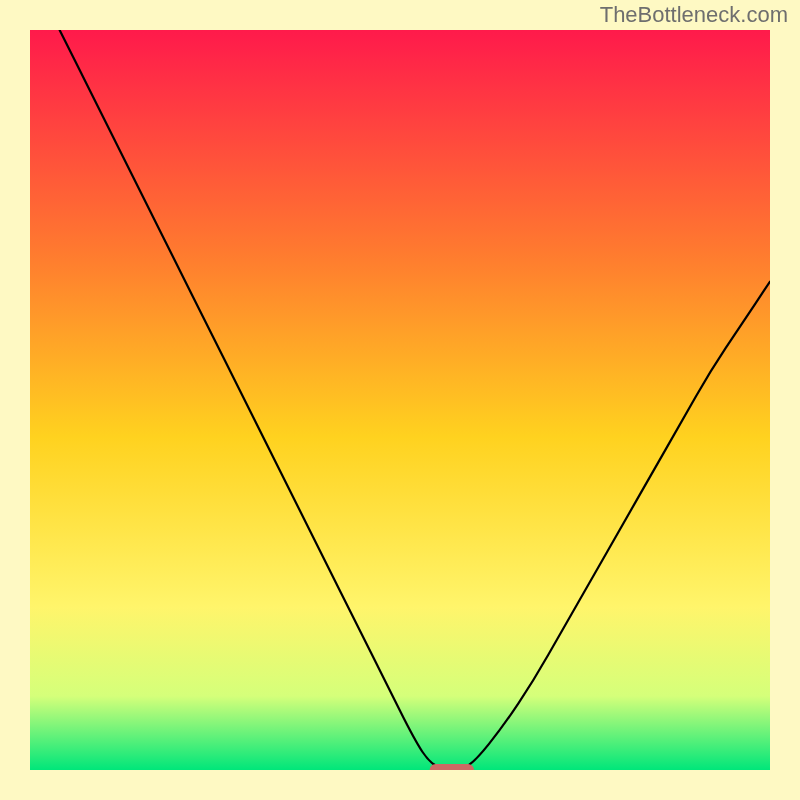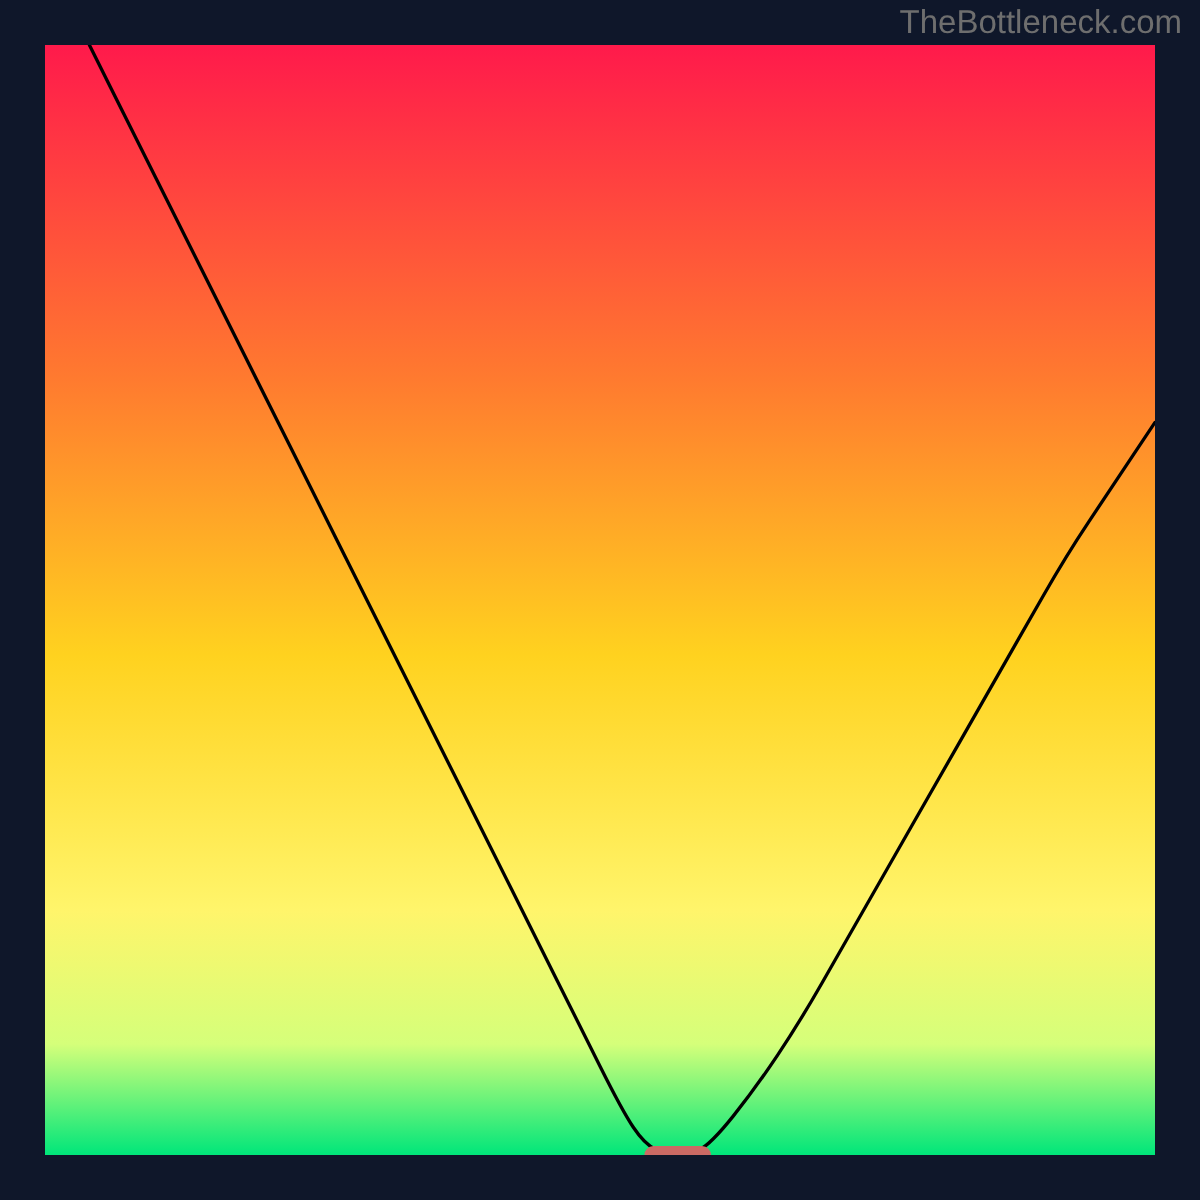--- a/index.html
+++ b/index.html
@@ -9,21 +9,21 @@
     height: 800px;
     background: #000000;
     overflow: hidden;
   }
   .frame {
     position: absolute;
     left: 0;
     top: 0;
     width: 800px;
     height: 800px;
-    background: #0f172a;
+    background: #fef9c3;
   }
   .attribution {
     position: absolute;
     top: 2px;
     right: 12px;
     font-family: Arial, Helvetica, sans-serif;
     font-size: 22px;
     color: #6e6e6e;
     font-weight: 400;
     letter-spacing: 0px;

